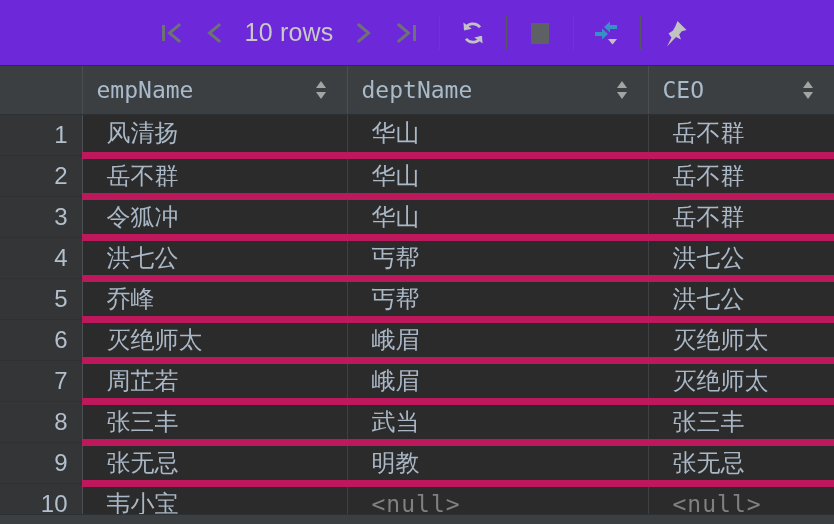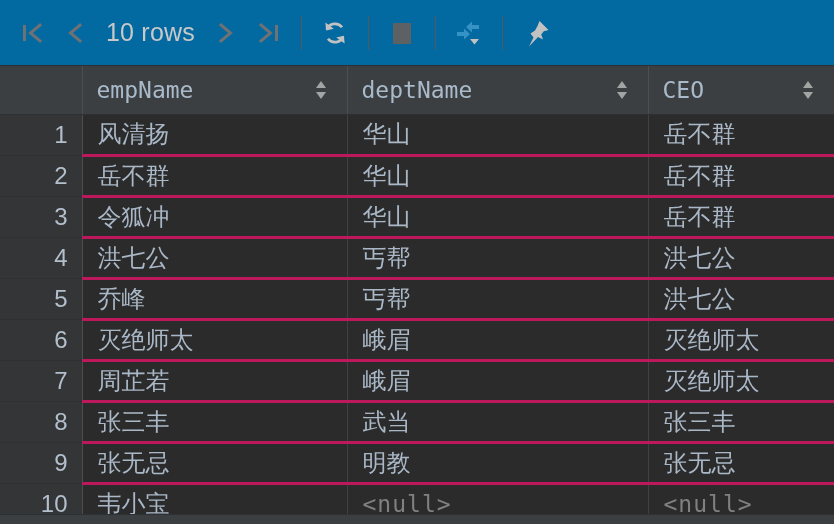--- a/index.html
+++ b/index.html
@@ -20,26 +20,27 @@
     height: 524px;
     background: #3c3f41;
     display: flex;
     flex-direction: column;
   }
 
   
   .toolbar {
     height: 66px;
     min-height: 66px;
-    background: #0369a1;
+    background: #6d28d9;
     display: flex;
     align-items: center;
     padding-left: 12px;
     box-sizing: border-box;
     border-bottom: 1px solid #2e3133;
+    justify-content: center;
   }
   .tb-btn {
     width: 42px;
     height: 42px;
     display: flex;
     align-items: center;
     justify-content: center;
     position: relative;
   }
   .tb-sep {
@@ -111,22 +112,22 @@
     margin-left: 8px;
     opacity: 0.85;
   }
 
   tbody td {
     height: 41px;
     background: #2b2b2b;
     color: #a9b7c6;
     font-family: "DejaVu Sans", "Liberation Sans", sans-serif;
     font-size: 24px;
-    padding: 0 0 0 15px;
-    border-bottom: 3px solid #be185d;
+    padding: 0 0 0 24px;
+    border-bottom: 7px solid #be185d;
     border-right: 1px solid #3f4244;
     box-sizing: border-box;
     white-space: nowrap;
     overflow: hidden;
     vertical-align: middle;
   }
   tbody td.last { border-right: none; }
   tbody td.gutter {
     background: #333536;
     color: #b3bfcc;

